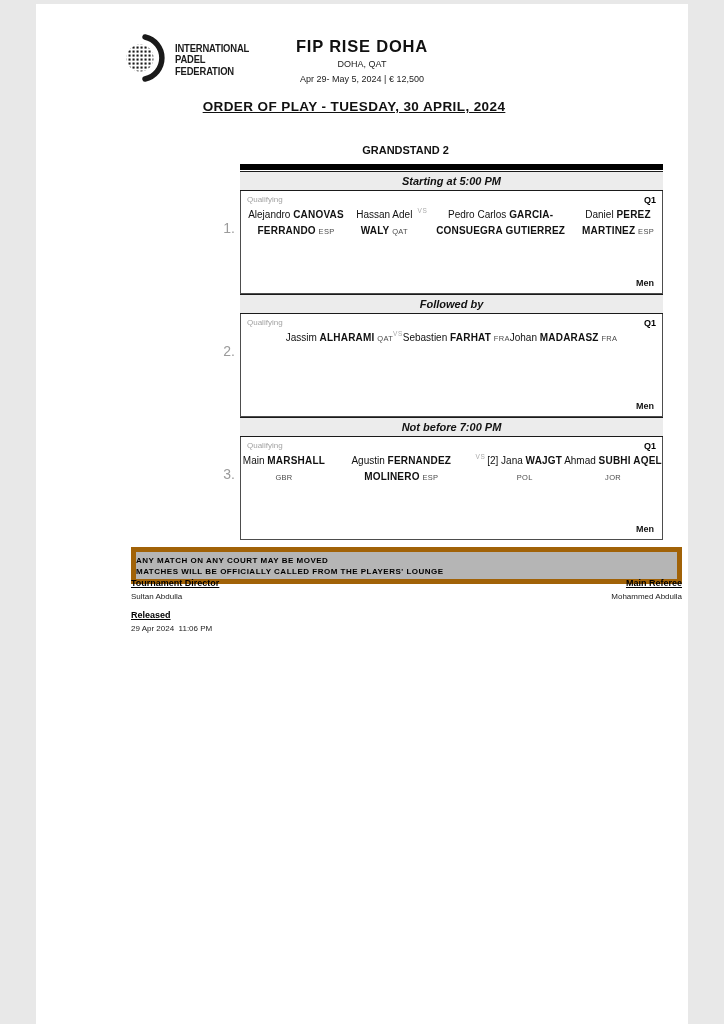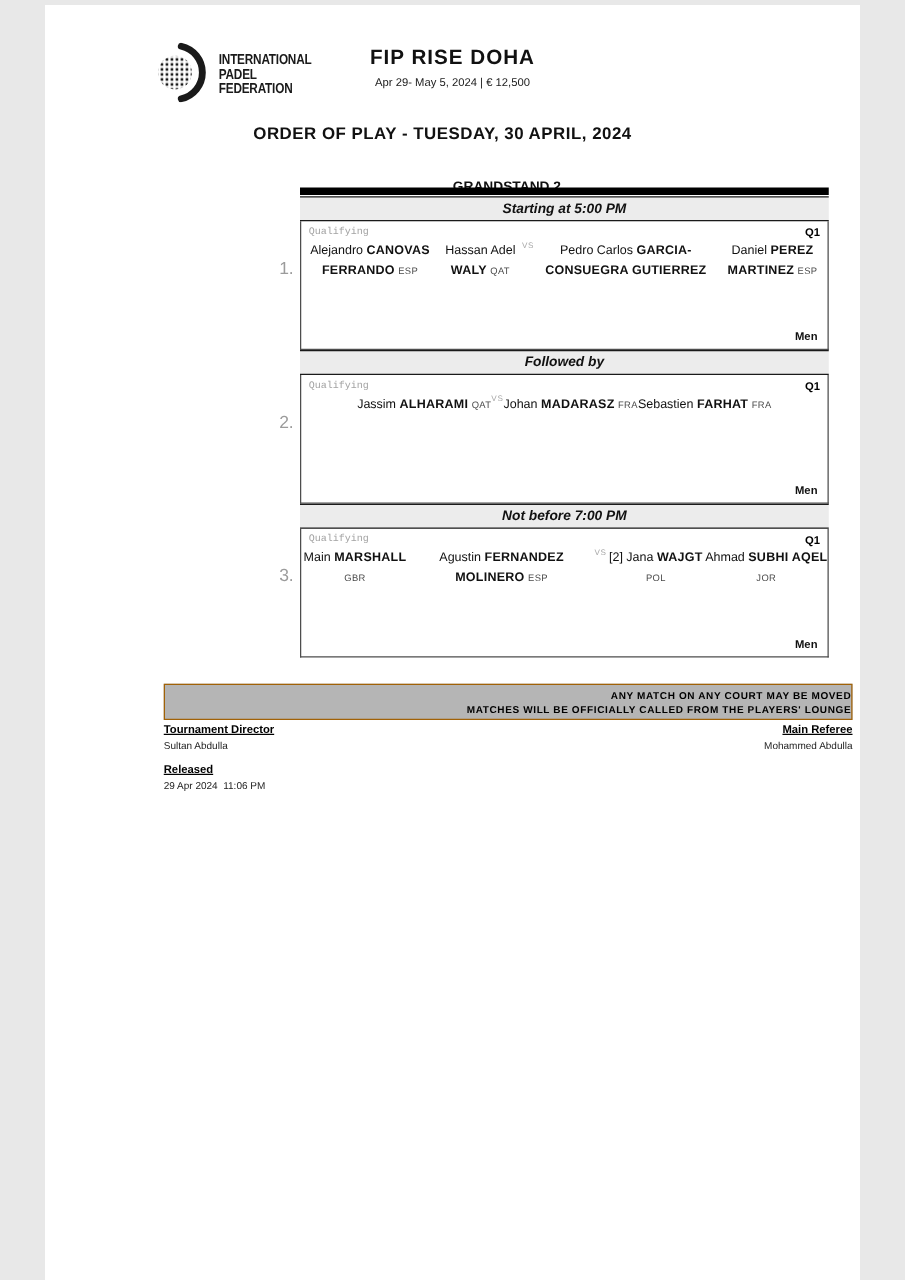--- a/index.html
+++ b/index.html
@@ -18,60 +18,60 @@
     font-weight:700;font-size:11.5px;line-height:11.5px;letter-spacing:-0.2px;
     transform:scaleX(0.82);transform-origin:left center;white-space:pre-line;
     color:#1a1a1a;
   }
   .header-center{position:absolute;left:0;right:0;top:33px;text-align:center;}
   .event-title{font-weight:700;font-size:16.5px;letter-spacing:0.8px;}
   .event-location{font-size:9px;margin-top:3px;color:#222;}
   .event-dates{font-size:9px;margin-top:5px;color:#222;}
   .order-title{
     position:absolute;left:0;right:16px;top:95px;text-align:center;
-    font-weight:700;font-size:13.5px;letter-spacing:0.4px;
+    font-weight:700;font-size:13.5px;letter-spacing:0.4px;text-decoration:underline;
   }
   
   .court-name{
     position:absolute;left:158px;width:423px;top:140px;
     text-align:center;font-weight:700;font-size:11px;
   }
-  .op-table{position:absolute;left:158px;top:146px;width:423px;padding-left:46px;}
+  .op-table{position:absolute;left:158px;top:160px;width:423px;padding-left:46px;}
   .top-bar{height:6px;background:#000;margin-bottom:1px;}
   .time-row{
     background:#ececec;
     border-top:1.5px solid #1a1a1a;border-bottom:1.5px solid #1a1a1a;
     text-align:center;font-style:italic;font-weight:700;font-size:11px;
     padding:2.5px 0 3.5px;
   }
   .match-box{
     position:relative;
     border-left:1px solid #4d4d4d;border-right:1px solid #4d4d4d;border-bottom:1px solid #4d4d4d;
     min-height:103px;
     display:flex;flex-direction:column;
     box-sizing:border-box;
   }
   .match-num{
     position:absolute;left:-26px;top:29px;width:20px;text-align:right;
     color:#9b9b9b;font-size:14px;
   }
   .match-meta{display:flex;justify-content:space-between;align-items:flex-start;padding:4px 6px 0 6px;}
-  .round{font-size:8px;color:#a3a3a3;font-family:Liberation Mono, monospace;}
+  .round{font-size:8px;color:#a3a3a3;}
   .draw{font-size:9px;font-weight:700;color:#000;}
   .players{flex:1;display:flex;flex-direction:row;justify-content:center;text-align:center;padding:2px 0;}
   .player-line{font-size:10px;line-height:15.5px;color:#111;}
   .player-line .last{font-weight:700;letter-spacing:0.2px;}
   .player-line .country{font-size:7.5px;color:#4a4a4a;letter-spacing:0.3px;}
   .vs-line{font-size:6.5px;line-height:8px;color:#aaa;letter-spacing:0.5px;}
   .cat-row{text-align:right;font-weight:700;font-size:9px;padding:0 8px 5px 0;}
   
   .notice{
     position:absolute;left:95px;top:543px;width:551px;box-sizing:border-box;
-    background:#b5b5b5;border:1px solid #a16207;
-    text-align:right;font-weight:700;font-size:8px;line-height:11px;
+    background:#b5b5b5;border:5px solid #a16207;
+    text-align:left;font-weight:700;font-size:8px;line-height:11px;
     letter-spacing:0.5px;padding:2.5px 0;color:#000;
   }
   
   .footer{position:absolute;left:95px;top:574px;width:551px;display:flex;justify-content:space-between;}
   .f-label{font-weight:700;font-size:9px;text-decoration:underline;color:#000;}
   .f-value{font-size:8px;color:#222;margin-top:4px;white-space:pre;}
   .f-block + .f-block{margin-top:9px;}
   .f-right{text-align:right;}
 </style>
 </head>
@@ -91,20 +91,21 @@
         <path d="M21 3 A 21.5 21.5 0 0 1 21 45" stroke="#1a1a1a" stroke-width="5.5" fill="none" stroke-linecap="round"></path>
       </svg>
     </span>
     <div class="logo-text">INTERNATIONAL
 PADEL
 FEDERATION</div>
   </div>
 
   <div class="header-center">
     <div class="event-title">FIP RISE DOHA</div>
+    <div class="event-location">DOHA, QAT</div>
     <div class="event-dates">Apr 29- May 5, 2024  |  € 12,500</div>
   </div>
 
   <div class="order-title">ORDER OF PLAY - TUESDAY, 30 APRIL, 2024</div>
 
   <div class="court-name">GRANDSTAND 2</div>
 
   <div class="op-table">
     <div class="top-bar"></div>
 
@@ -128,22 +129,22 @@
     <div class="time-row">Followed by</div>
     <div class="match-box">
       <div class="match-num">2.</div>
       <div class="match-meta">
         <span class="round">Qualifying</span>
         <span class="draw">Q1</span>
       </div>
       <div class="players">
         <div class="player-line"><span class="seed"></span> <span class="first">Jassim</span> <span class="last">ALHARAMI</span> <span class="country">QAT</span></div>
         <div class="vs-line">VS</div>
+        <div class="player-line"><span class="seed"></span> <span class="first">Sebastien</span> <span class="last">FARHAT</span> <span class="country">FRA</span></div>
         <div class="player-line"><span class="seed"></span> <span class="first">Johan</span> <span class="last">MADARASZ</span> <span class="country">FRA</span></div>
-        <div class="player-line"><span class="seed"></span> <span class="first">Sebastien</span> <span class="last">FARHAT</span> <span class="country">FRA</span></div>
       </div>
       <div class="cat-row">Men</div>
     </div>
 
     <div class="time-row">Not before 7:00 PM</div>
     <div class="match-box">
       <div class="match-num">3.</div>
       <div class="match-meta">
         <span class="round">Qualifying</span>
         <span class="draw">Q1</span>

